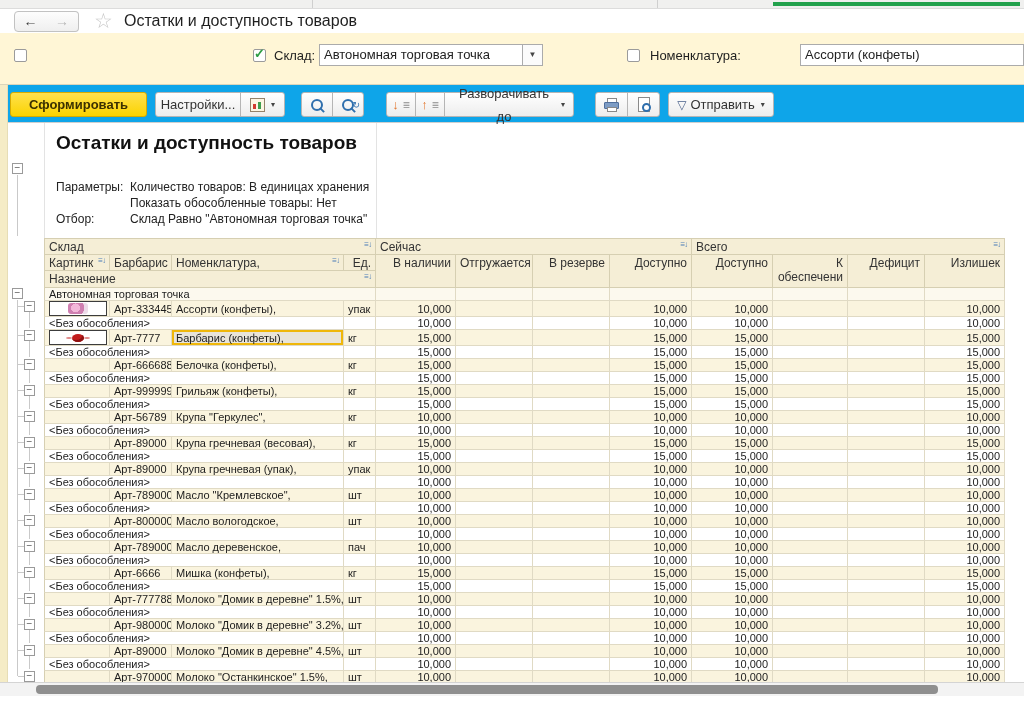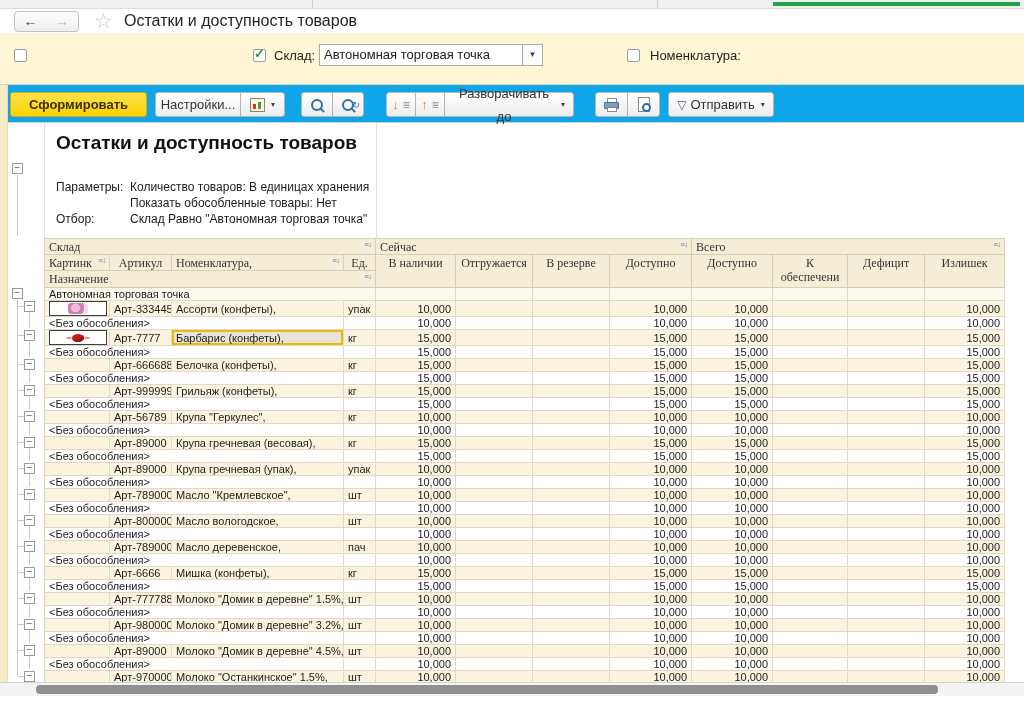--- a/index.html
+++ b/index.html
@@ -72,21 +72,21 @@
         font-size:10px;line-height:8px;text-align:center;color:#555;}
   .gline{position:absolute;width:1px;background:#c9c9c9;}
   .gtick{position:absolute;height:1px;background:#c9c9c9;}
 
   
   #gridwrap{left:44px;top:238px;width:962px;height:445px;overflow:hidden;}
   table#grid{border-collapse:separate;border-spacing:0;table-layout:fixed;width:961px;}
   #grid th,#grid td{border-right:1px solid #E0DAC4;border-bottom:1px solid #E0DAC4;box-sizing:border-box;
         padding:0 4px;overflow:hidden;white-space:nowrap;font-weight:normal;}
   #grid th{background:#F5EED6;border-right:1px solid #D6CFB2;border-bottom:1px solid #D6CFB2;
-        font-size:12px;color:#333;text-align:center;vertical-align:top;padding-top:1px;line-height:14px;font-family:Liberation Serif, serif;}
+        font-size:12px;color:#333;text-align:right;vertical-align:top;padding-top:1px;line-height:14px;}
   #grid thead tr:first-child th{border-top:1px solid #D6CFB2;}
   #grid th:first-child,#grid td:first-child{border-left:1px solid #D6CFB2;}
   .thflex{display:flex;justify-content:space-between;align-items:flex-start;}
   .sic{font-size:8px;color:#4d7db8;line-height:10px;letter-spacing:-1px;}
   #grid td{font-size:11px;color:#1c1c1c;vertical-align:middle;}
   tr.row-product td{background:#FAF4DE;}
   tr.row-sub td{background:#FFFFFF;}
   tr.row-group td{background:#FCF9EE;}
   td.grp{color:#7E2B17;font-weight:bold;}
   td.sub{color:#B3AFA2;padding-left:16px;}
@@ -123,20 +123,21 @@
 
   <div class="cb" style="left:253px">
     <span class="chk">✓</span>
   </div>
   <div class="flabel" style="left:274px">Склад:</div>
   <div class="ffield" style="left:319px;width:204px">Автономная торговая точка</div>
   <div id="sklad-dd">▼</div>
 
   <div class="cb" style="left:627px"></div>
   <div class="flabel" style="left:650px">Номенклатура:</div>
+  <div class="ffield" style="left:800px;width:224px">Ассорти (конфеты)</div>
 </div>
 
 <div class="abs" id="toolbar">
   <div class="btn" id="btn-generate">Сформировать</div>
 
   <div class="btn grp-r" style="left:155px;width:86px">Настройки...</div>
   <div class="btn grp-l" style="left:240px;width:45px">
     <span class="vico"></span>
     <span class="dd">▾</span>
   </div>
@@ -280,21 +281,21 @@
             </div>
       </th>
     </tr>
     <tr style="height:16px">
       <th>
         <div class="thflex">
               <span>Картинк</span>
               <span class="sic">≡↓</span>
             </div>
       </th>
-      <th>Артикул</th>
+      <th>Барбарис</th>
       <th>
         <div class="thflex">
               <span>Номенклатура,</span>
               <span class="sic">≡↓</span>
             </div>
       </th>
       <th>Ед.</th>
       <th rowspan="2">В наличии</th>
       <th rowspan="2">Отгружается</th>
       <th rowspan="2">В резерве</th>

